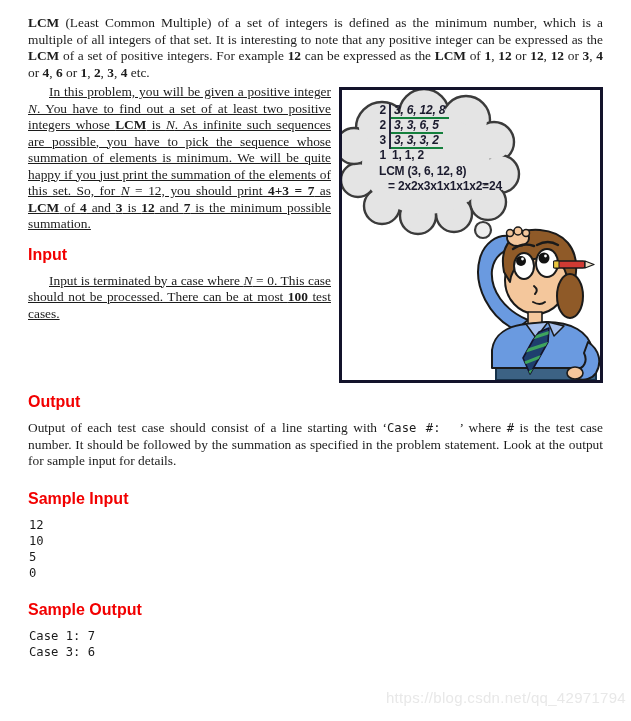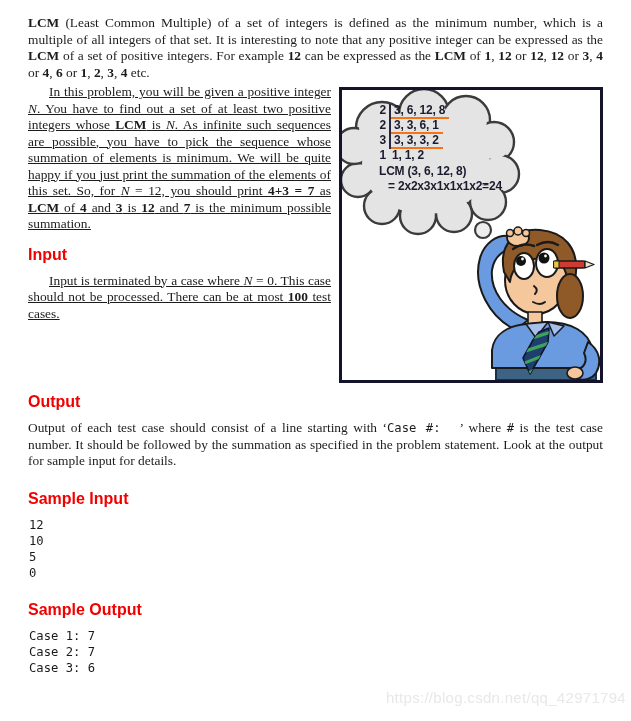--- a/index.html
+++ b/index.html
@@ -31,21 +31,21 @@
   .figure svg{position:absolute;left:0;top:0;width:100%;height:100%;display:block;}
   .bubble-content{
     position:absolute;left:30px;top:14px;
     font-family:"Liberation Sans",sans-serif;font-weight:bold;font-size:12px;line-height:13px;
     color:#1b1b2e;letter-spacing:-0.2px;
   }
   .drow{display:flex;align-items:stretch;}
   .ddiv{display:inline-block;min-width:14px;text-align:right;padding-right:3px;}
   .dval{padding:0 4px 0 3px;}
   .drow.lined .ddiv{border-right:2px solid #26263c;}
-  .drow.lined .dval{border-bottom:2px solid #f97316;}
+  .drow.lined .dval{border-bottom:2px solid #15803d;font-style:italic;}
   .lcm1{margin:3px 0 0 7px;}
   .lcm2{margin:2px 0 0 16px;}
   .watermark{
     position:absolute;right:5px;top:690px;
     font-family:"Liberation Sans",sans-serif;font-size:15px;color:#e8e8e8;letter-spacing:0.3px;
   }
 </style>
 </head>
 <body>
 
@@ -150,21 +150,21 @@
     </svg>
 
     <div class="bubble-content">
       <div class="division">
         <div class="drow lined">
           <span class="ddiv">2</span>
           <span class="dval">3, 6, 12, 8</span>
         </div>
         <div class="drow lined">
           <span class="ddiv">2</span>
-          <span class="dval">3, 3, 6, 1</span>
+          <span class="dval">3, 3, 6, 5</span>
         </div>
         <div class="drow lined">
           <span class="ddiv">3</span>
           <span class="dval">3, 3, 3, 2</span>
         </div>
         <div class="drow">
           <span class="ddiv">1</span>
           <span class="dval">1, 1, 2</span>
         </div>
       </div>
@@ -185,18 +185,17 @@
   <div class="mono-block">
     <div class="mono-line">12</div>
     <div class="mono-line">10</div>
     <div class="mono-line">5</div>
     <div class="mono-line">0</div>
   </div>
 
   <h2 class="heading sample">Sample Output</h2>
   <div class="mono-block">
     <div class="mono-line">Case 1: 7</div>
-    <div class="mono-line">Case 2: 7</div>
     <div class="mono-line">Case 3: 6</div>
   </div>
 
   <div class="watermark">https://blog.csdn.net/qq_42971794</div>
 </div>
 
 </body></html>

